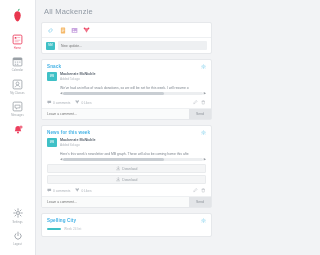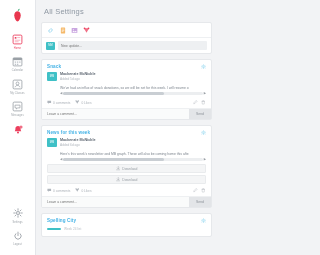--- a/index.html
+++ b/index.html
@@ -226,21 +226,21 @@
             <path d="M10 2.2v7" stroke="#8f969d" stroke-width="1.6" stroke-linecap="round"></path>
           </svg>
         </span>
         <span class="nav-label">Logout</span>
       </div>
     </div>
   </div>
 
   <div class="main">
 
-    <div class="page-title">All Settings</div>
+    <div class="page-title">All Mackenzie</div>
 
     <div class="card">
       <div class="composer-tools">
         <span class="tool-ico">
           <svg width="7" height="7" viewBox="0 0 16 16">
               <path d="M6 10a3 3 0 0 1 0-4l2-2a3 3 0 0 1 4 4l-1 1M10 6a3 3 0 0 1 0 4l-2 2a3 3 0 0 1-4-4l1-1" fill="none" stroke="#9fd8f0" stroke-width="1.6" stroke-linecap="round"></path>
             </svg>
         </span>
         <span class="tool-ico">
           <svg width="6" height="7" viewBox="0 0 14 16">

